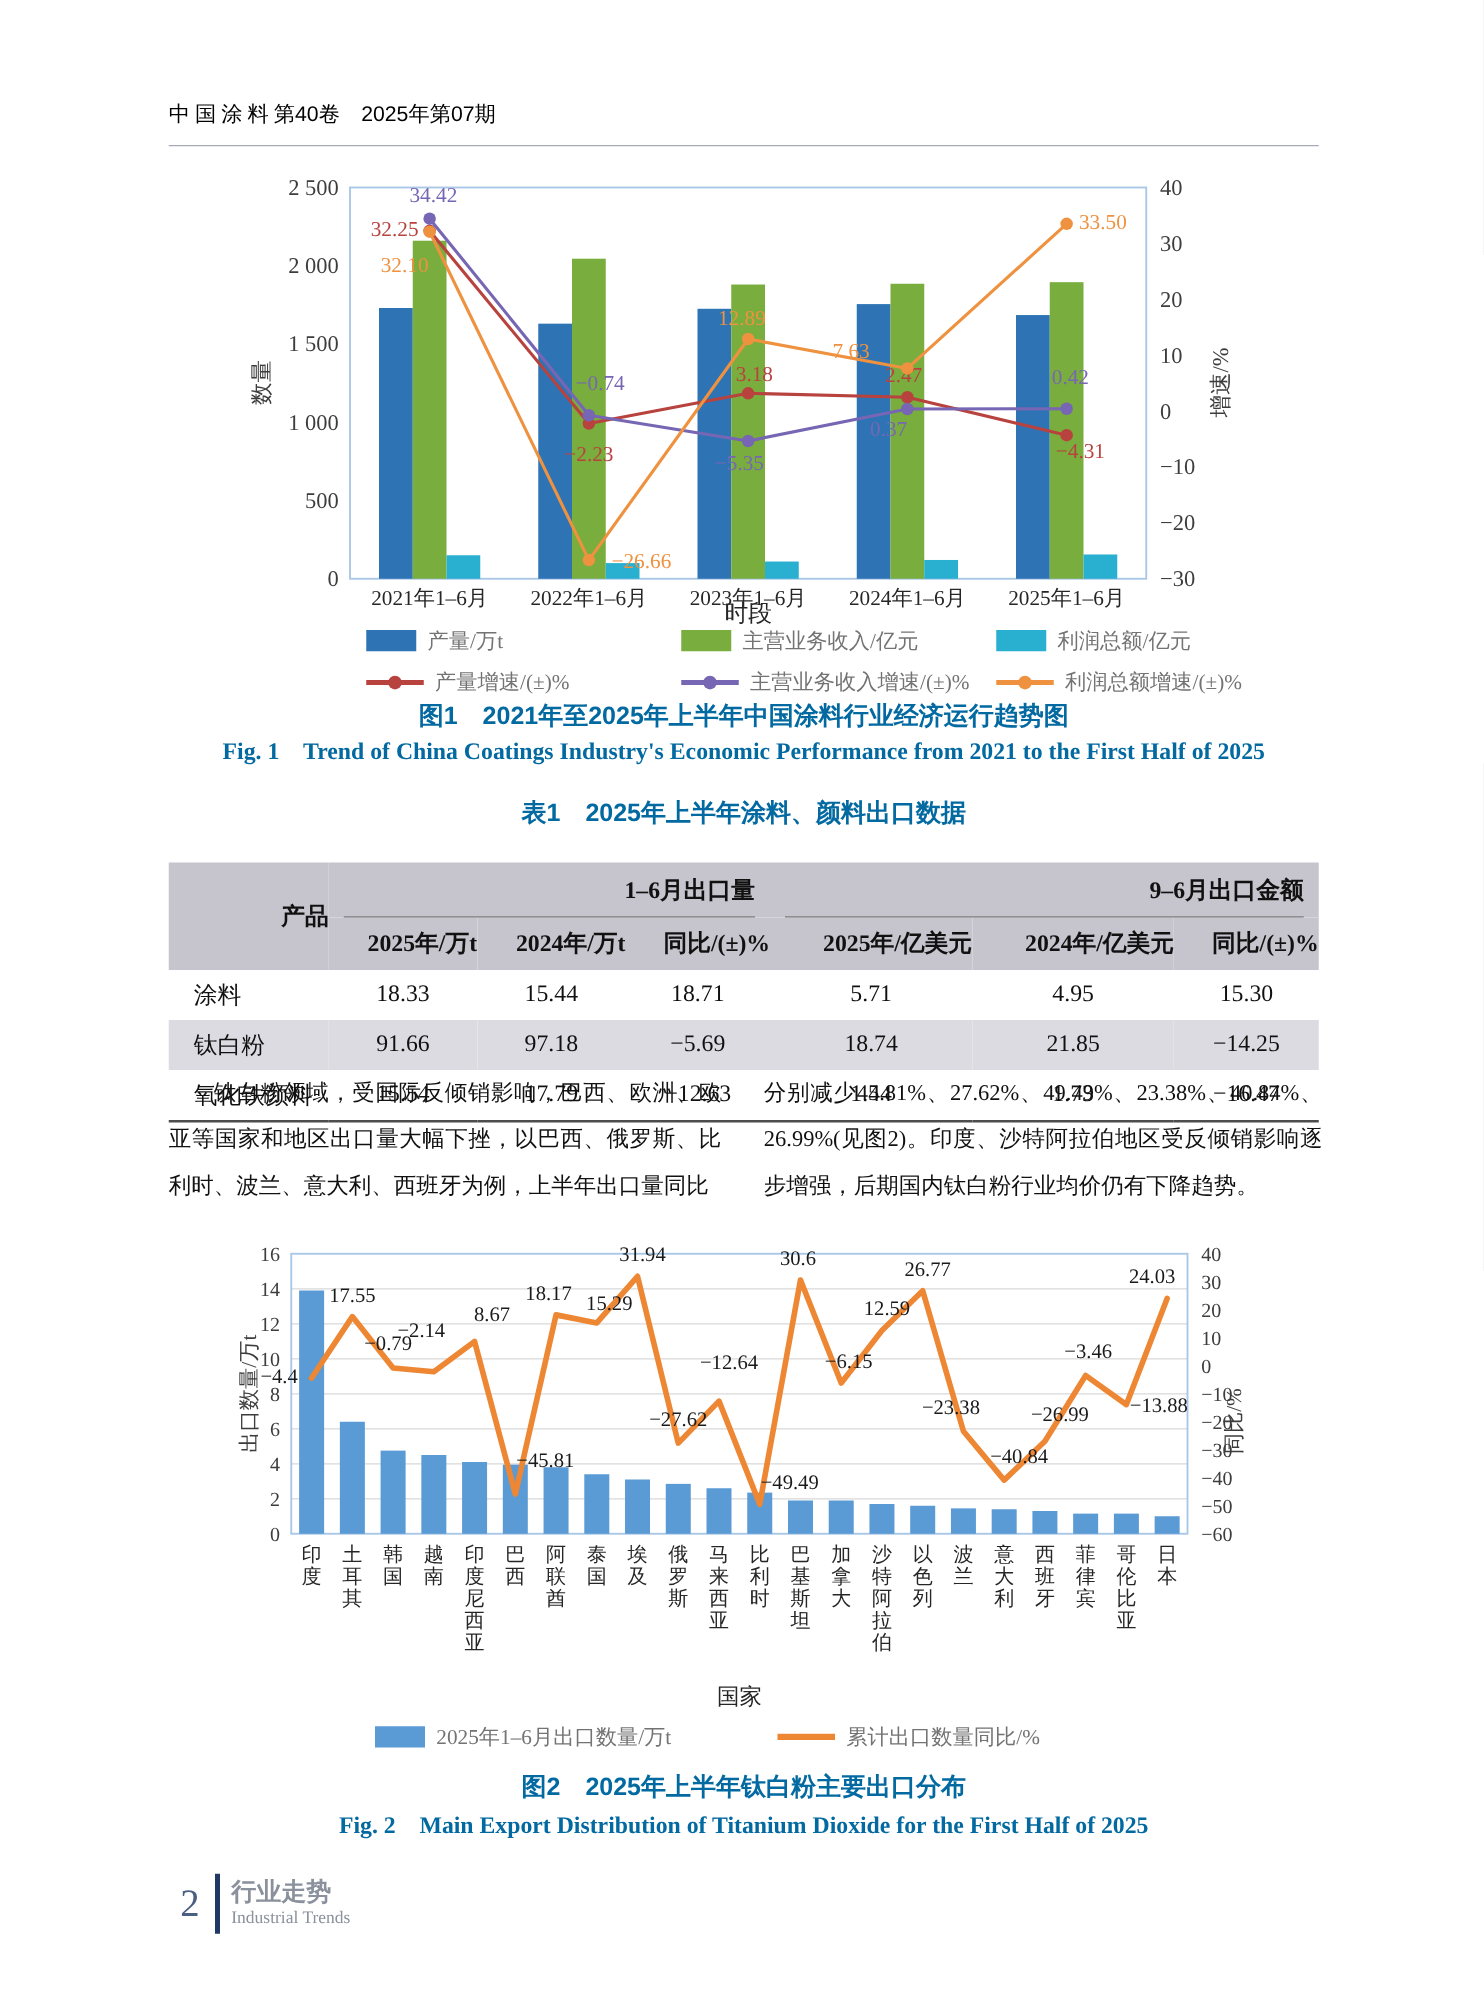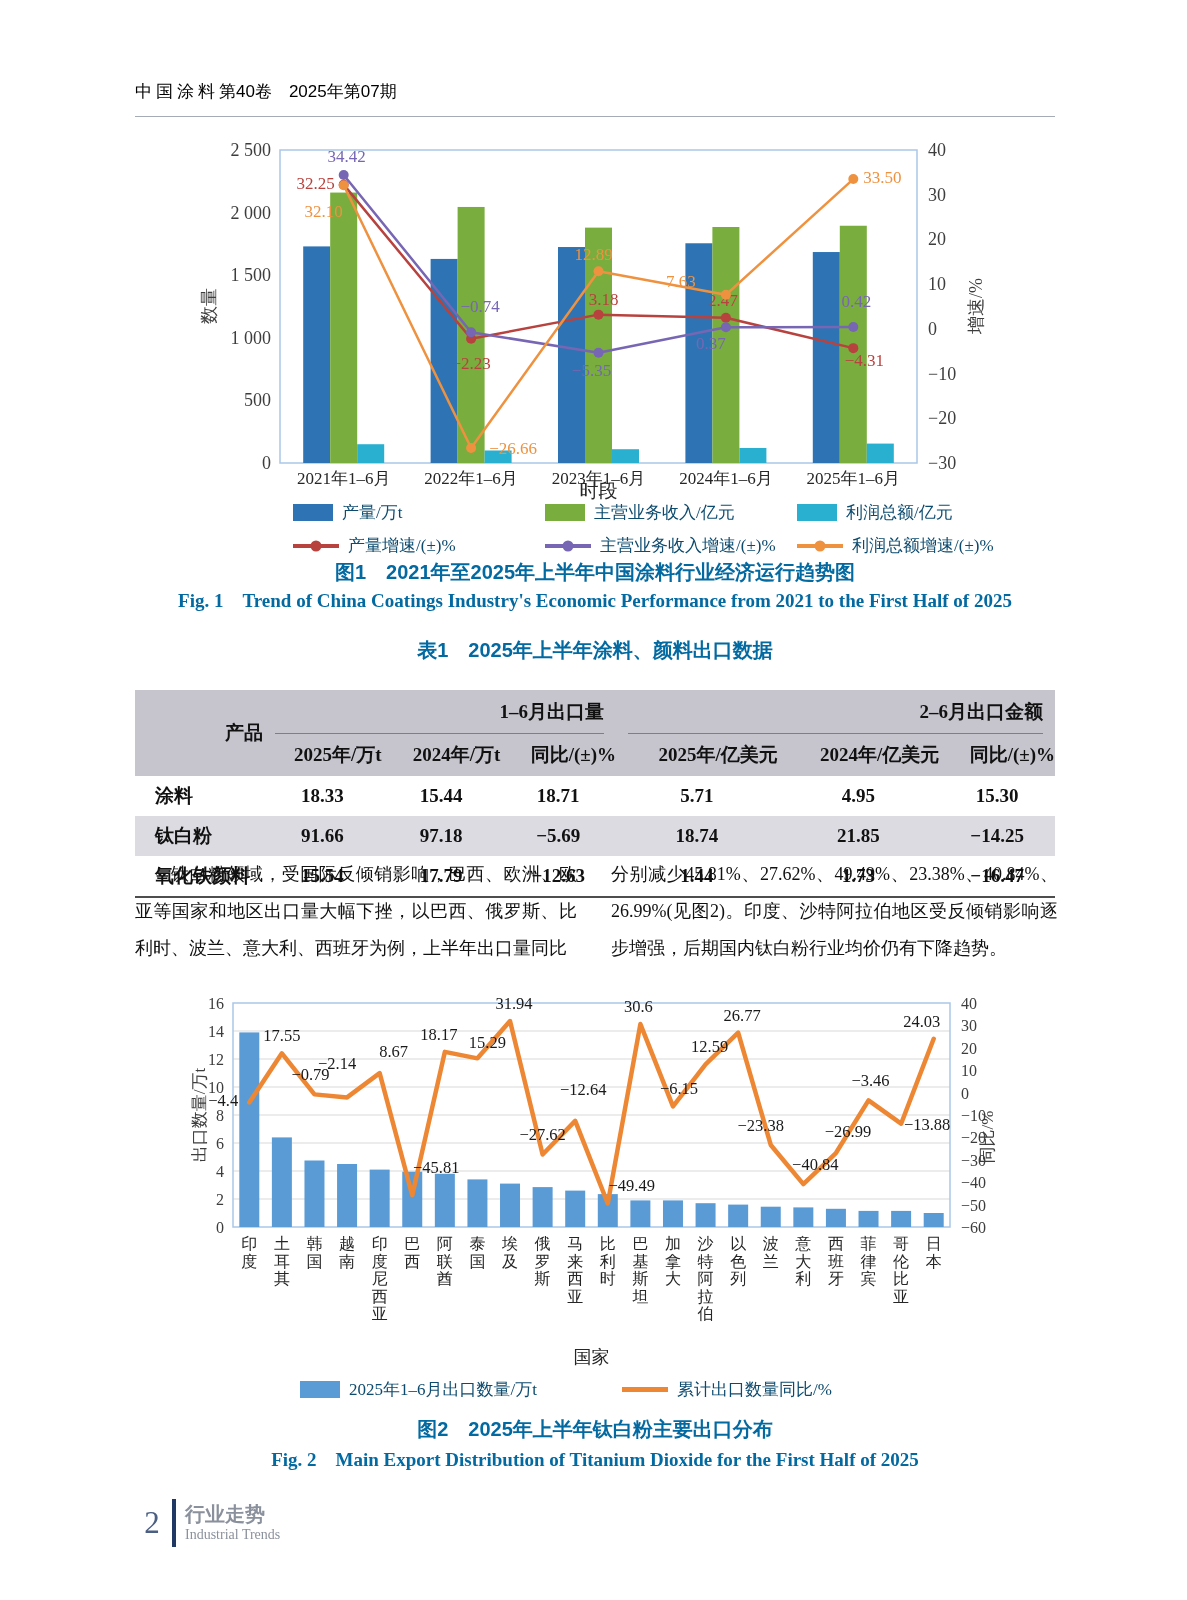--- a/index.html
+++ b/index.html
@@ -23,21 +23,21 @@
   #chart1 .dlabel{font-size:17px;}
   #chart1 .cat{font-size:17px;}
   #chart1 .atitle{font-size:18px;}
   #chart1 .xlabel{font-size:19px;}
   #chart2 .tick{font-size:16px;}
   #chart2 .dlabel{font-size:16.5px;fill:#1a1a1a;}
   #chart2 .cat{font-size:16px;}
   #chart2 .atitle{font-size:17px;}
   #chart2 .xlabel{font-size:18px;}
   
-  .legend{position:absolute;display:grid;font-size:17px;color:#0c4a6e;}
+  .legend{position:absolute;display:grid;font-size:17px;color:#737373;}
   #legend1{left:293px;top:501px;grid-template-columns:252px 252px 230px;row-gap:10px;}
   #legend2{left:300px;top:1378px;grid-template-columns:322px auto;}
   .li{display:flex;align-items:center;gap:9px;}
   .sw{display:inline-block;flex:none;}
   .sw.bar{width:40px;height:17px;}
   .sw.line{width:46px;height:4px;position:relative;}
   #legend2 .sw.line{height:5px;}
   .sw .dot{position:absolute;left:50%;top:50%;transform:translate(-50%,-50%);
         width:11px;height:11px;border-radius:50%;display:block;}
   
@@ -49,21 +49,21 @@
   #fig2-zh{top:1416px;} #fig2-en{top:1447px;}
   
   #table1{position:absolute;left:135px;top:690px;width:920px;border-collapse:collapse;
         font-size:19px;color:#111;border-bottom:2px solid #4d4d4d;}
   #table1 thead{background:#c6c5cd;}
   #table1 th{font-weight:bold;padding:0;text-align:right;}
   #table1 .grp{height:38px;vertical-align:middle;}
   #table1 .grp .gi{display:block;margin:0 12px;padding:9px 0 8px 0;border-bottom:1px solid #7f7f7f;}
   #table1 .sub{height:42px;}
   #table1 .prodh{width:128px;}
-  #table1 tbody td{height:38px;text-align:center;font-weight:bold;}
+  #table1 tbody td{height:38px;text-align:center;}
   #table1 tbody td.prod{text-align:left;padding-left:20px;}
   #table1 tbody tr:nth-child(2){background:#dcdbe1;}
   
   .bodytext{position:absolute;top:856px;font-size:18px;line-height:36.8px;
         text-align:justify;color:#111;}
   #para-left{left:135px;width:442px;text-indent:2em;}
   #para-right{left:611px;width:447px;}
   
   .footer{position:absolute;left:136px;top:1497px;display:flex;align-items:center;height:52px;}
   .footer .pnum{font-size:31px;color:#4b5f82;width:32px;text-align:center;}
@@ -194,21 +194,21 @@
   <div class="cap zh" id="tbl-zh">表1　2025年上半年涂料、颜料出口数据</div>
 
   <table id="table1">
     <thead>
       <tr>
         <th class="prodh" rowspan="2">产品</th>
         <th class="grp" colspan="3">
           <span class="gi">1–6月出口量</span>
         </th>
         <th class="grp" colspan="3">
-          <span class="gi">2–6月出口金额</span>
+          <span class="gi">9–6月出口金额</span>
         </th>
       </tr>
       <tr>
         <th class="sub">2025年/万t</th>
         <th class="sub">2024年/万t</th>
         <th class="sub">同比/(±)%</th>
         <th class="sub">2025年/亿美元</th>
         <th class="sub">2024年/亿美元</th>
         <th class="sub">同比/(±)%</th>
       </tr>

